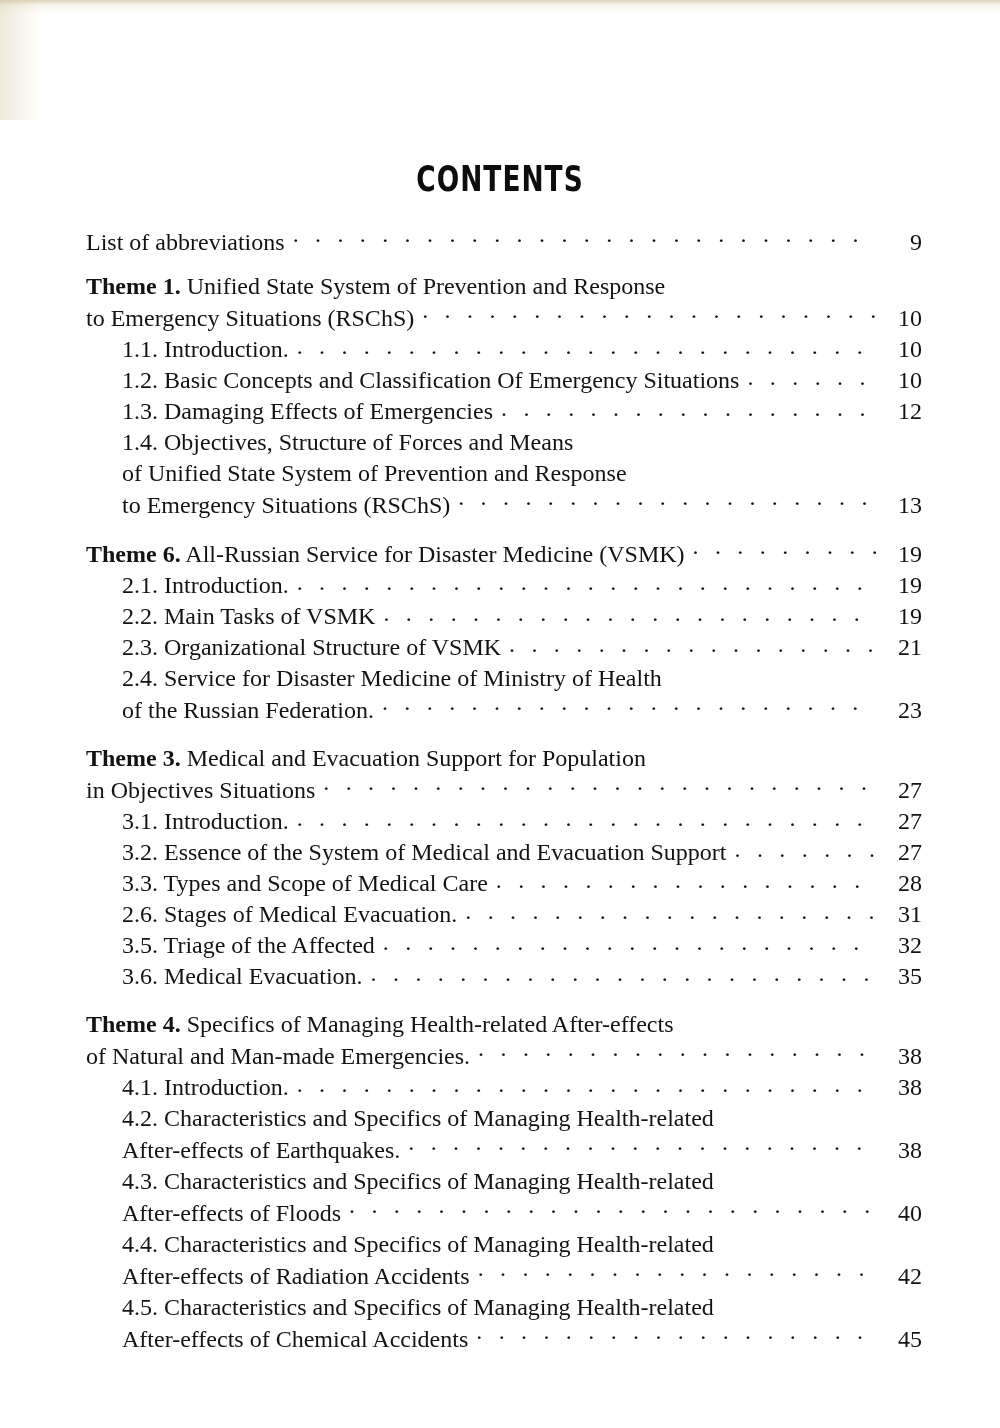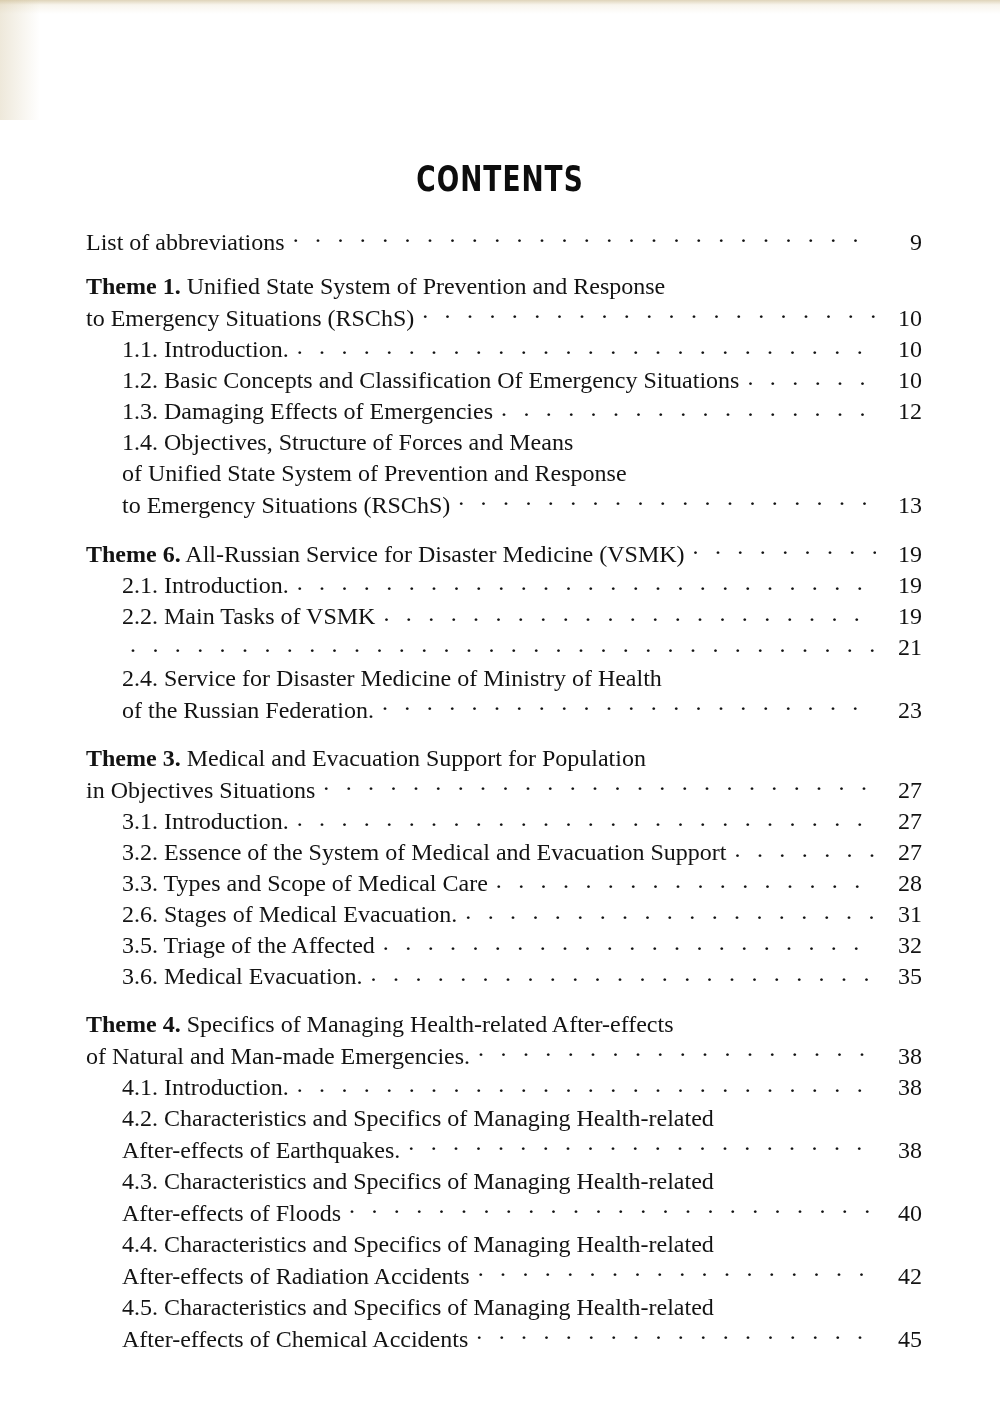--- a/index.html
+++ b/index.html
@@ -190,20 +190,21 @@
           <span class="entry-label"><span>2.1. Introduction.</span></span>
           <span class="leader"></span>
           <span class="entry-page">19</span>
         </div>
         <div class="entry lvl-sub">
           <span class="entry-label"><span>2.2. Main Tasks of VSMK</span></span>
           <span class="leader"></span>
           <span class="entry-page">19</span>
         </div>
         <div class="entry lvl-sub">
+          <span class="entry-label"><span>2.3. Organizational Structure of VSMK</span></span>
           <span class="leader"></span>
           <span class="entry-page">21</span>
         </div>
         <div class="entry lvl-sub noleader">
           <span class="entry-label"><span>2.4. Service for Disaster Medicine of Ministry of Health</span></span>
           <span class="entry-page"></span>
         </div>
         <div class="entry lvl-cont-sub">
           <span class="entry-label"><span>of the Russian Federation.</span></span>
           <span class="leader"></span>

